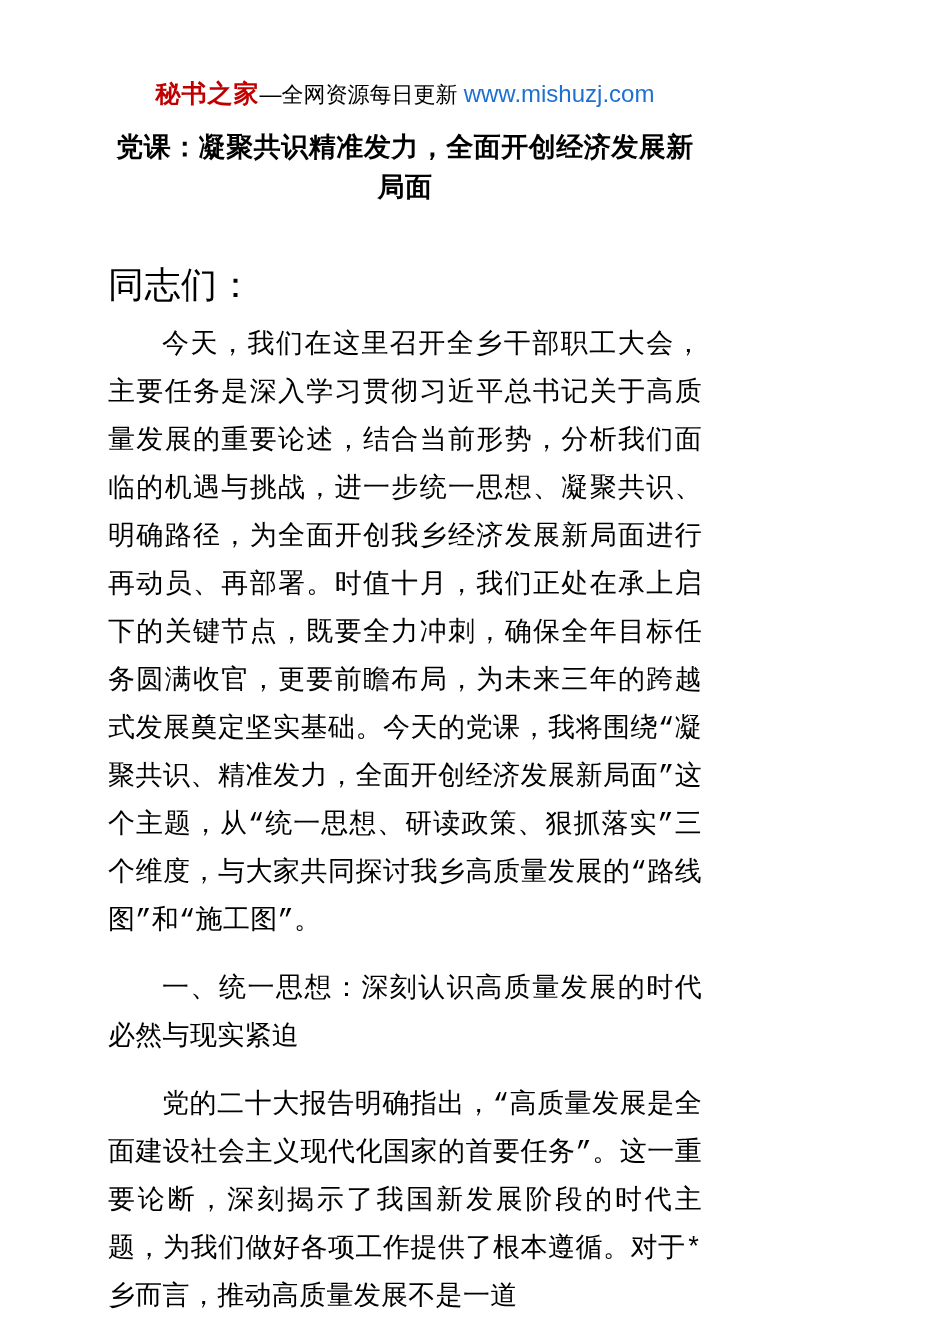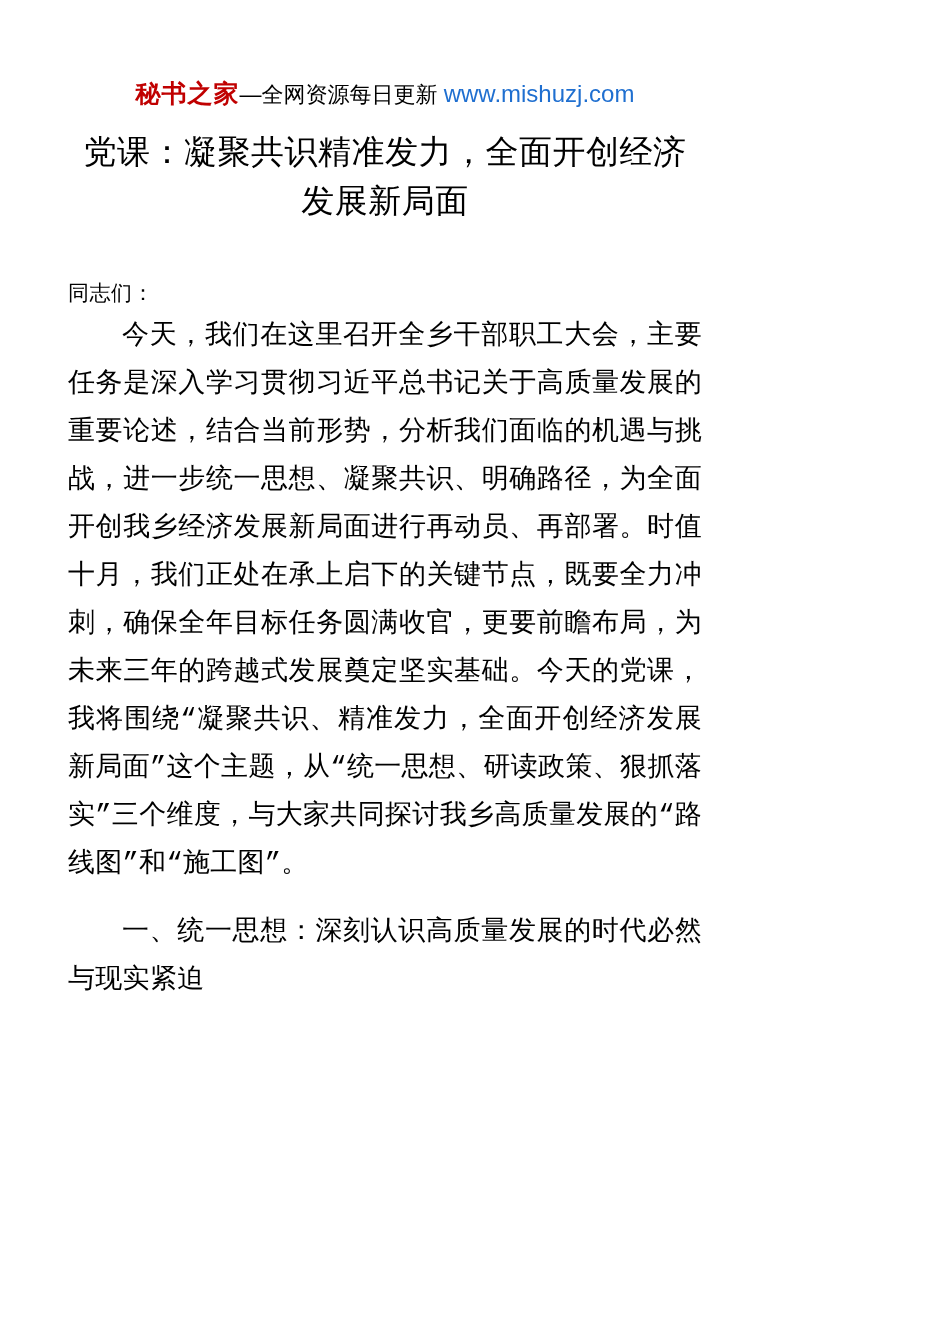--- a/index.html
+++ b/index.html
@@ -12,21 +12,21 @@
     height: 1344px;
     font-family: "Liberation Serif", "DejaVu Serif", serif;
     color: #000000;
     overflow: hidden;
   }
   .page {
     position: relative;
     width: 842px;
     height: 1344px;
     box-sizing: border-box;
-    padding: 78px 140px 0 68px;
+    padding: 78px 140px 0 108px;
   }
   .watermark {
     text-align: center;
     font-family: "Liberation Sans", sans-serif;
     font-size: 25px;
     line-height: 1.2;
     white-space: nowrap;
     margin-bottom: 18px;
   }
   .wm-brand {
@@ -38,29 +38,29 @@
     color: #000000;
     font-size: 22px;
   }
   .wm-url {
     color: #1f6fd0;
     font-size: 24px;
   }
   .doc-title {
     text-align: center;
     font-family: "DejaVu Sans", "Liberation Sans", sans-serif;
-    font-size: 33px;
-    font-weight: normal;
+    font-size: 27px;
+    font-weight: bold;
     line-height: 1.5;
     letter-spacing: 0.5px;
     margin: 10px 0 16px 0;
   }
   .salutation {
-    font-family: Liberation Sans, sans-serif;
-    font-size: 21px;
+    font-family: Liberation Mono, monospace;
+    font-size: 36px;
     line-height: 1.8;
     margin-top: 48px;
     letter-spacing: 0.5px;
   }
   p.body-para {
     font-family: Liberation Mono, monospace;
     font-size: 27px;
     line-height: 1.78;
     letter-spacing: 0.3px;
     text-align: justify;
@@ -80,14 +80,15 @@
   <div class="watermark">
     <span class="wm-brand">秘书之家</span><span class="wm-mid">—全网资源每日更新 </span><span class="wm-url">www.mishuzj.com</span>
   </div>
 
   <h1 class="doc-title">党课：凝聚共识精准发力，全面开创经济发展新局面</h1>
 
   <div class="salutation">同志们：</div>
 
   <p class="body-para">今天，我们在这里召开全乡干部职工大会，主要任务是深入学习贯彻习近平总书记关于高质量发展的重要论述，结合当前形势，分析我们面临的机遇与挑战，进一步统一思想、凝聚共识、明确路径，为全面开创我乡经济发展新局面进行再动员、再部署。时值十月，我们正处在承上启下的关键节点，既要全力冲刺，确保全年目标任务圆满收官，更要前瞻布局，为未来三年的跨越式发展奠定坚实基础。今天的党课，我将围绕“凝聚共识、精准发力，全面开创经济发展新局面”这个主题，从“统一思想、研读政策、狠抓落实”三个维度，与大家共同探讨我乡高质量发展的“路线图”和“施工图”。</p>
   <p class="body-para">一、统一思想：深刻认识高质量发展的时代必然与现实紧迫</p>
+  <p class="body-para">党的二十大报告明确指出，“高质量发展是全面建设社会主义现代化国家的首要任务”。这一重要论断，深刻揭示了我国新发展阶段的时代主题，为我们做好各项工作提供了根本遵循。对于*乡而言，推动高质量发展不是一道</p>
 
 </div>
 
 </body></html>

